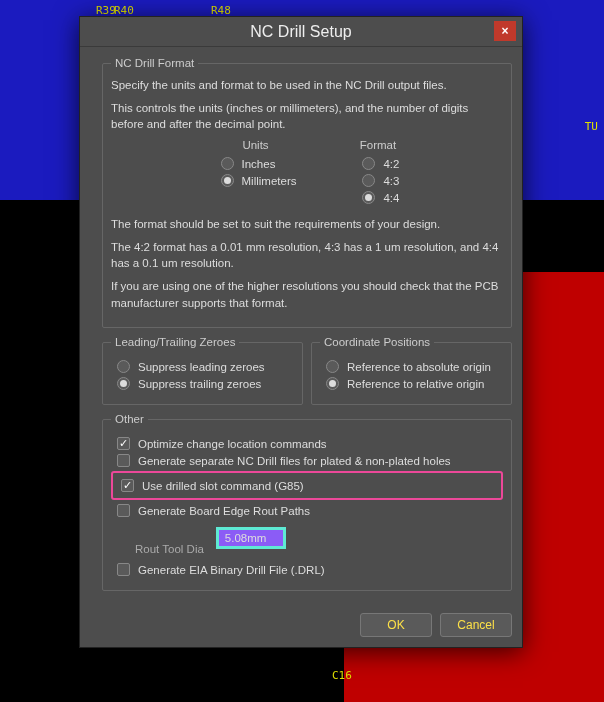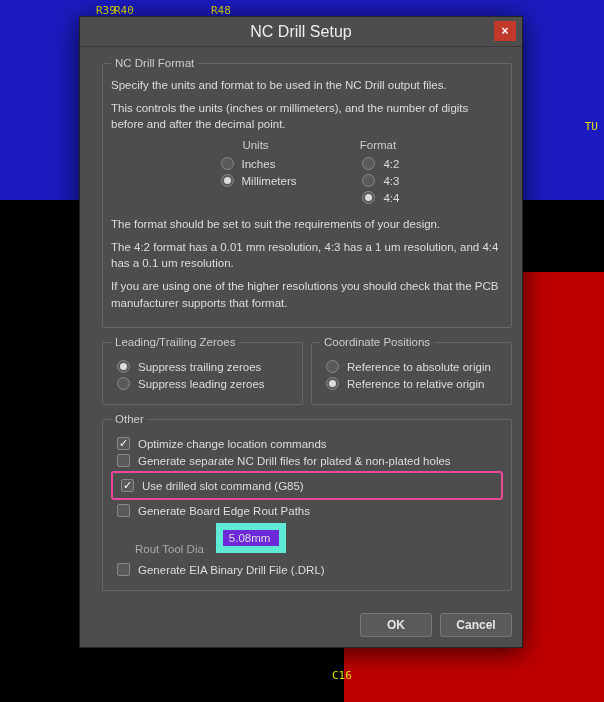--- a/index.html
+++ b/index.html
@@ -138,44 +138,43 @@
   }
   .rout-row {
     display: flex;
     align-items: center;
     gap: 12px;
     padding-left: 24px;
     margin: 4px 0 8px 0;
   }
   .rout-label { color: #aaa; font-size: 11.5px; margin-top: 22px; }
   .rout-input {
-    background: #6d28d9;
-    border: 7px solid #5eead4;
+    background: #8b5cf6;
+    border: 3px solid #5eead4;
     color: #ddd;
     font-size: 11.5px;
     padding: 2px 6px;
     width: 70px;
   }
   .button-bar {
     display: flex;
     justify-content: flex-end;
     gap: 8px;
     padding: 8px 10px 10px 10px;
   }
   .btn {
     min-width: 72px;
     padding: 4px 14px;
     background: #5a5a5a;
     border: 1px solid #777;
     border-radius: 3px;
-    color: #e5e5e5;
+    color: #fde047;
     font-size: 12px;
     text-align: center;
     cursor: pointer;
-    font-weight: bold;
   }
 </style>
 </head>
 <body>
 
 <div class="pcb-bg">
   <div class="pcb-blue"></div>
   <div class="pcb-red"></div>
   <span class="pcb-designator d1">R40</span>
   <span class="pcb-designator d2">R48</span>
@@ -230,26 +229,26 @@
 
       <p class="desc">The format should be set to suit the requirements of your design.</p>
       <p class="desc">The 4:2 format has a 0.01 mm resolution, 4:3 has a 1 um resolution, and 4:4 has a 0.1 um resolution.</p>
       <p class="desc">If you are using one of the higher resolutions you should check that the PCB manufacturer supports that format.</p>
     </fieldset>
 
     <div class="two-col">
       <fieldset>
         <legend>Leading/Trailing Zeroes</legend>
         <div class="radio-row">
+          <div class="radio"></div>
+          <span class="radio-label"><span>Suppress leading zeroes</span></span>
+        </div>
+        <div class="radio-row">
           <div class="radio selected"></div>
           <span class="radio-label"><span>Suppress trailing zeroes</span></span>
-        </div>
-        <div class="radio-row">
-          <div class="radio"></div>
-          <span class="radio-label"><span>Suppress leading zeroes</span></span>
         </div>
       </fieldset>
 
       <fieldset>
         <legend>Coordinate Positions</legend>
         <div class="radio-row">
           <div class="radio"></div>
           <span class="radio-label"><span>Reference to absolute origin</span></span>
         </div>
         <div class="radio-row">

